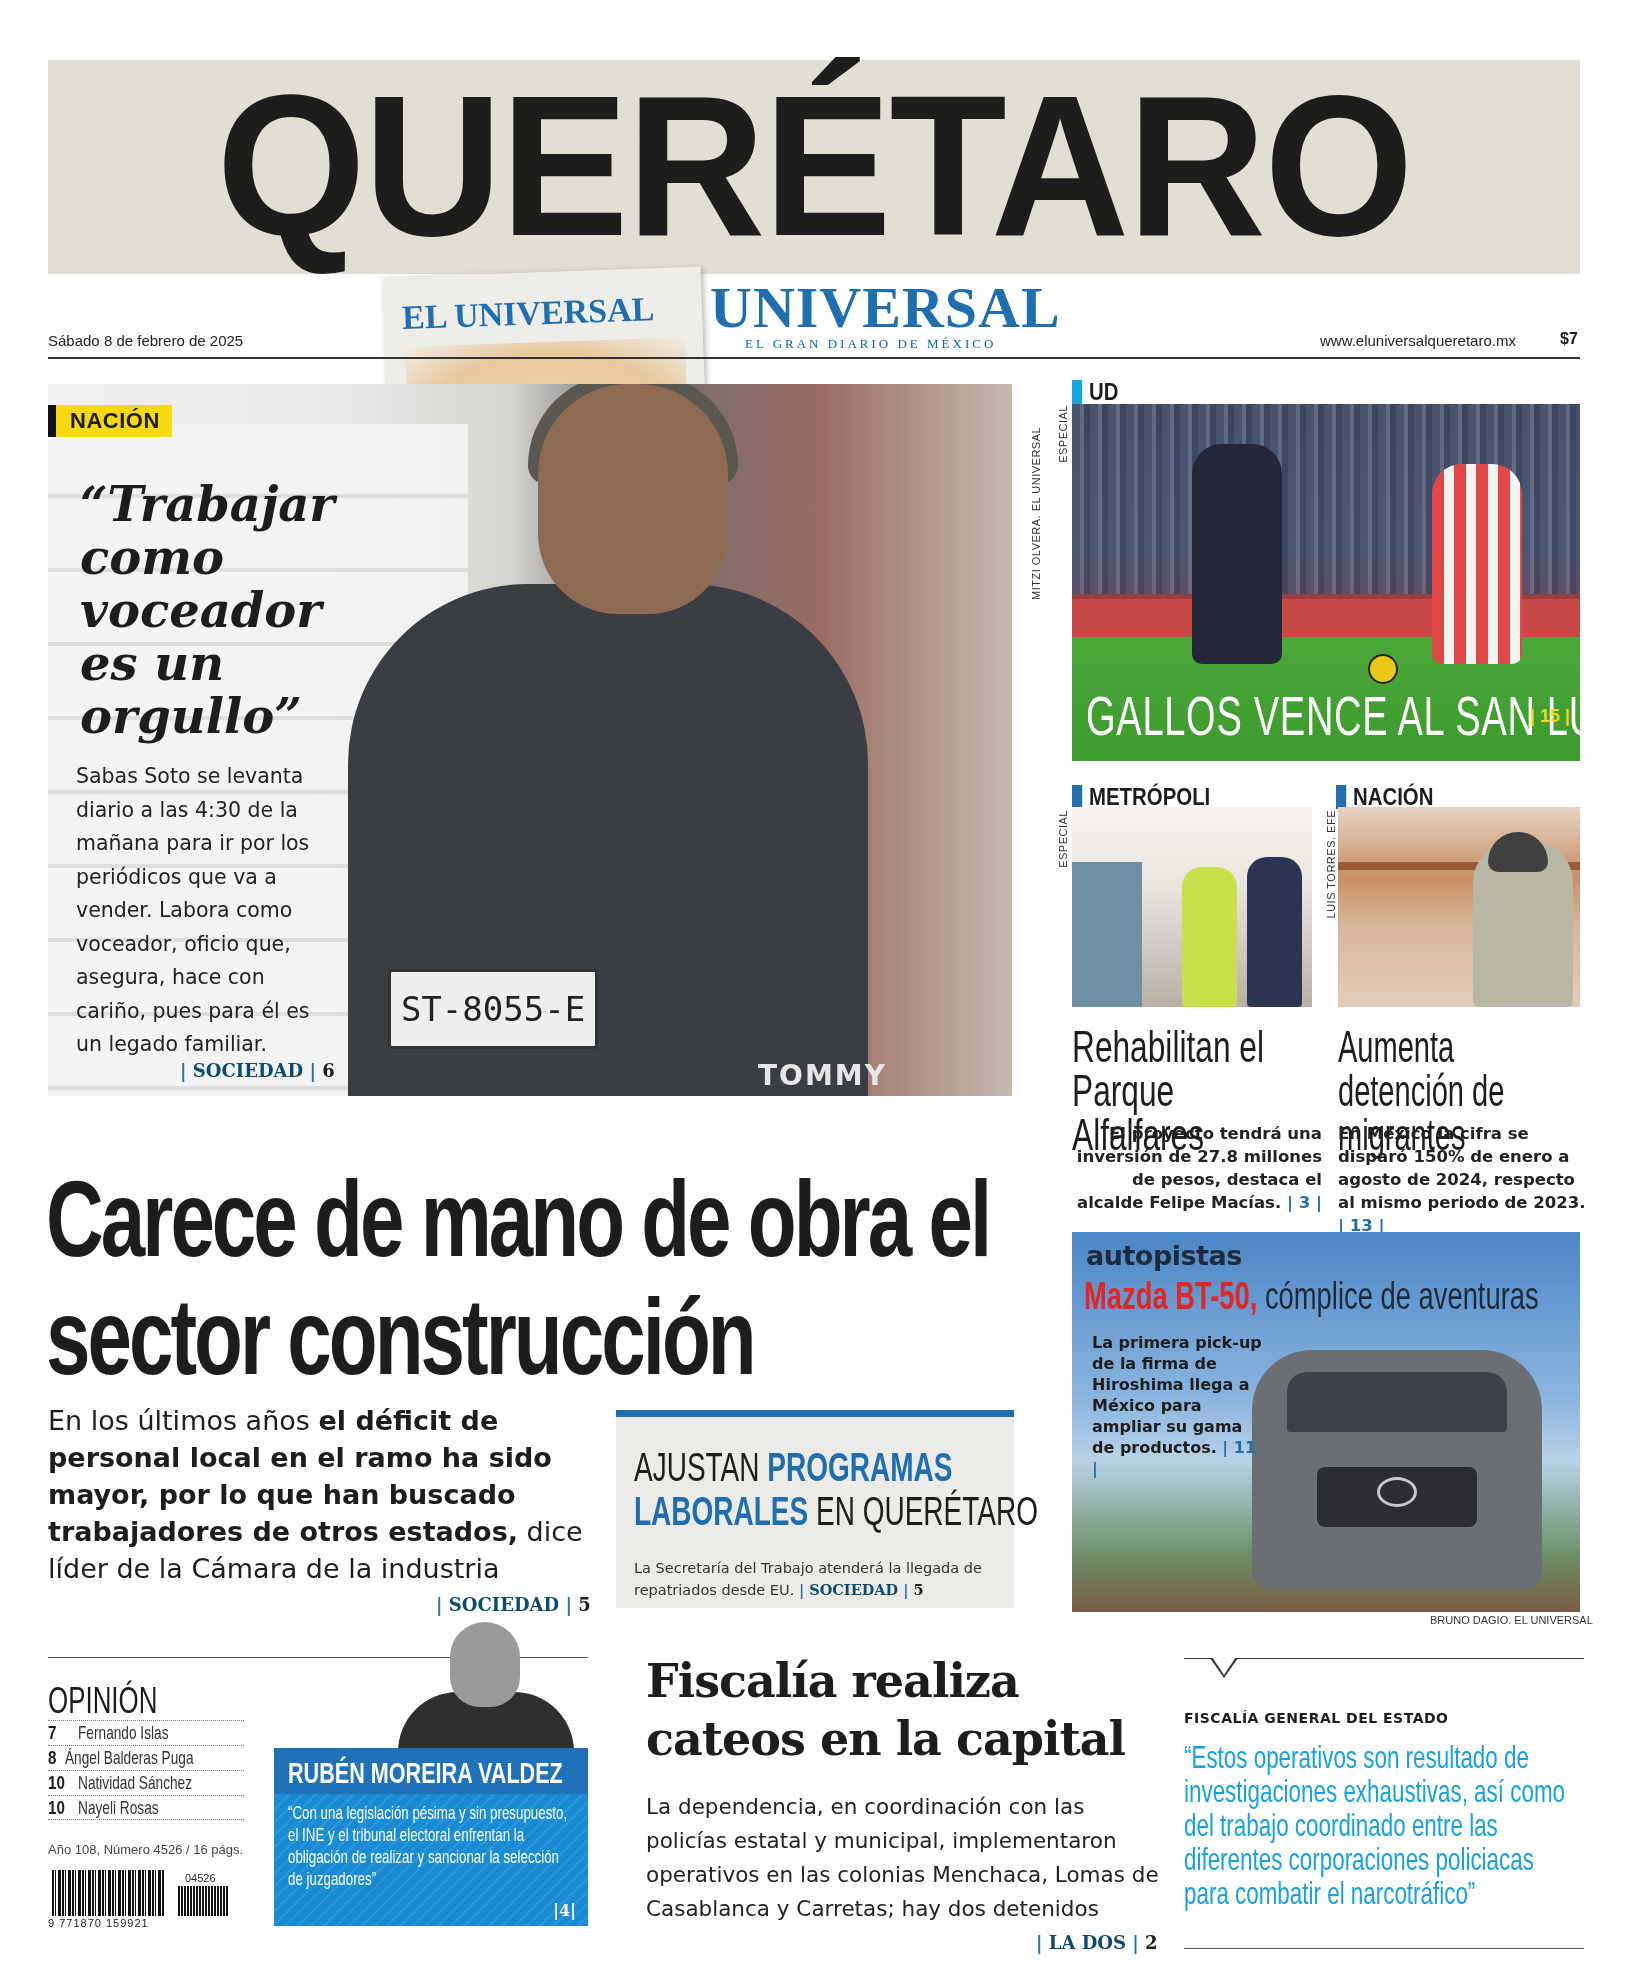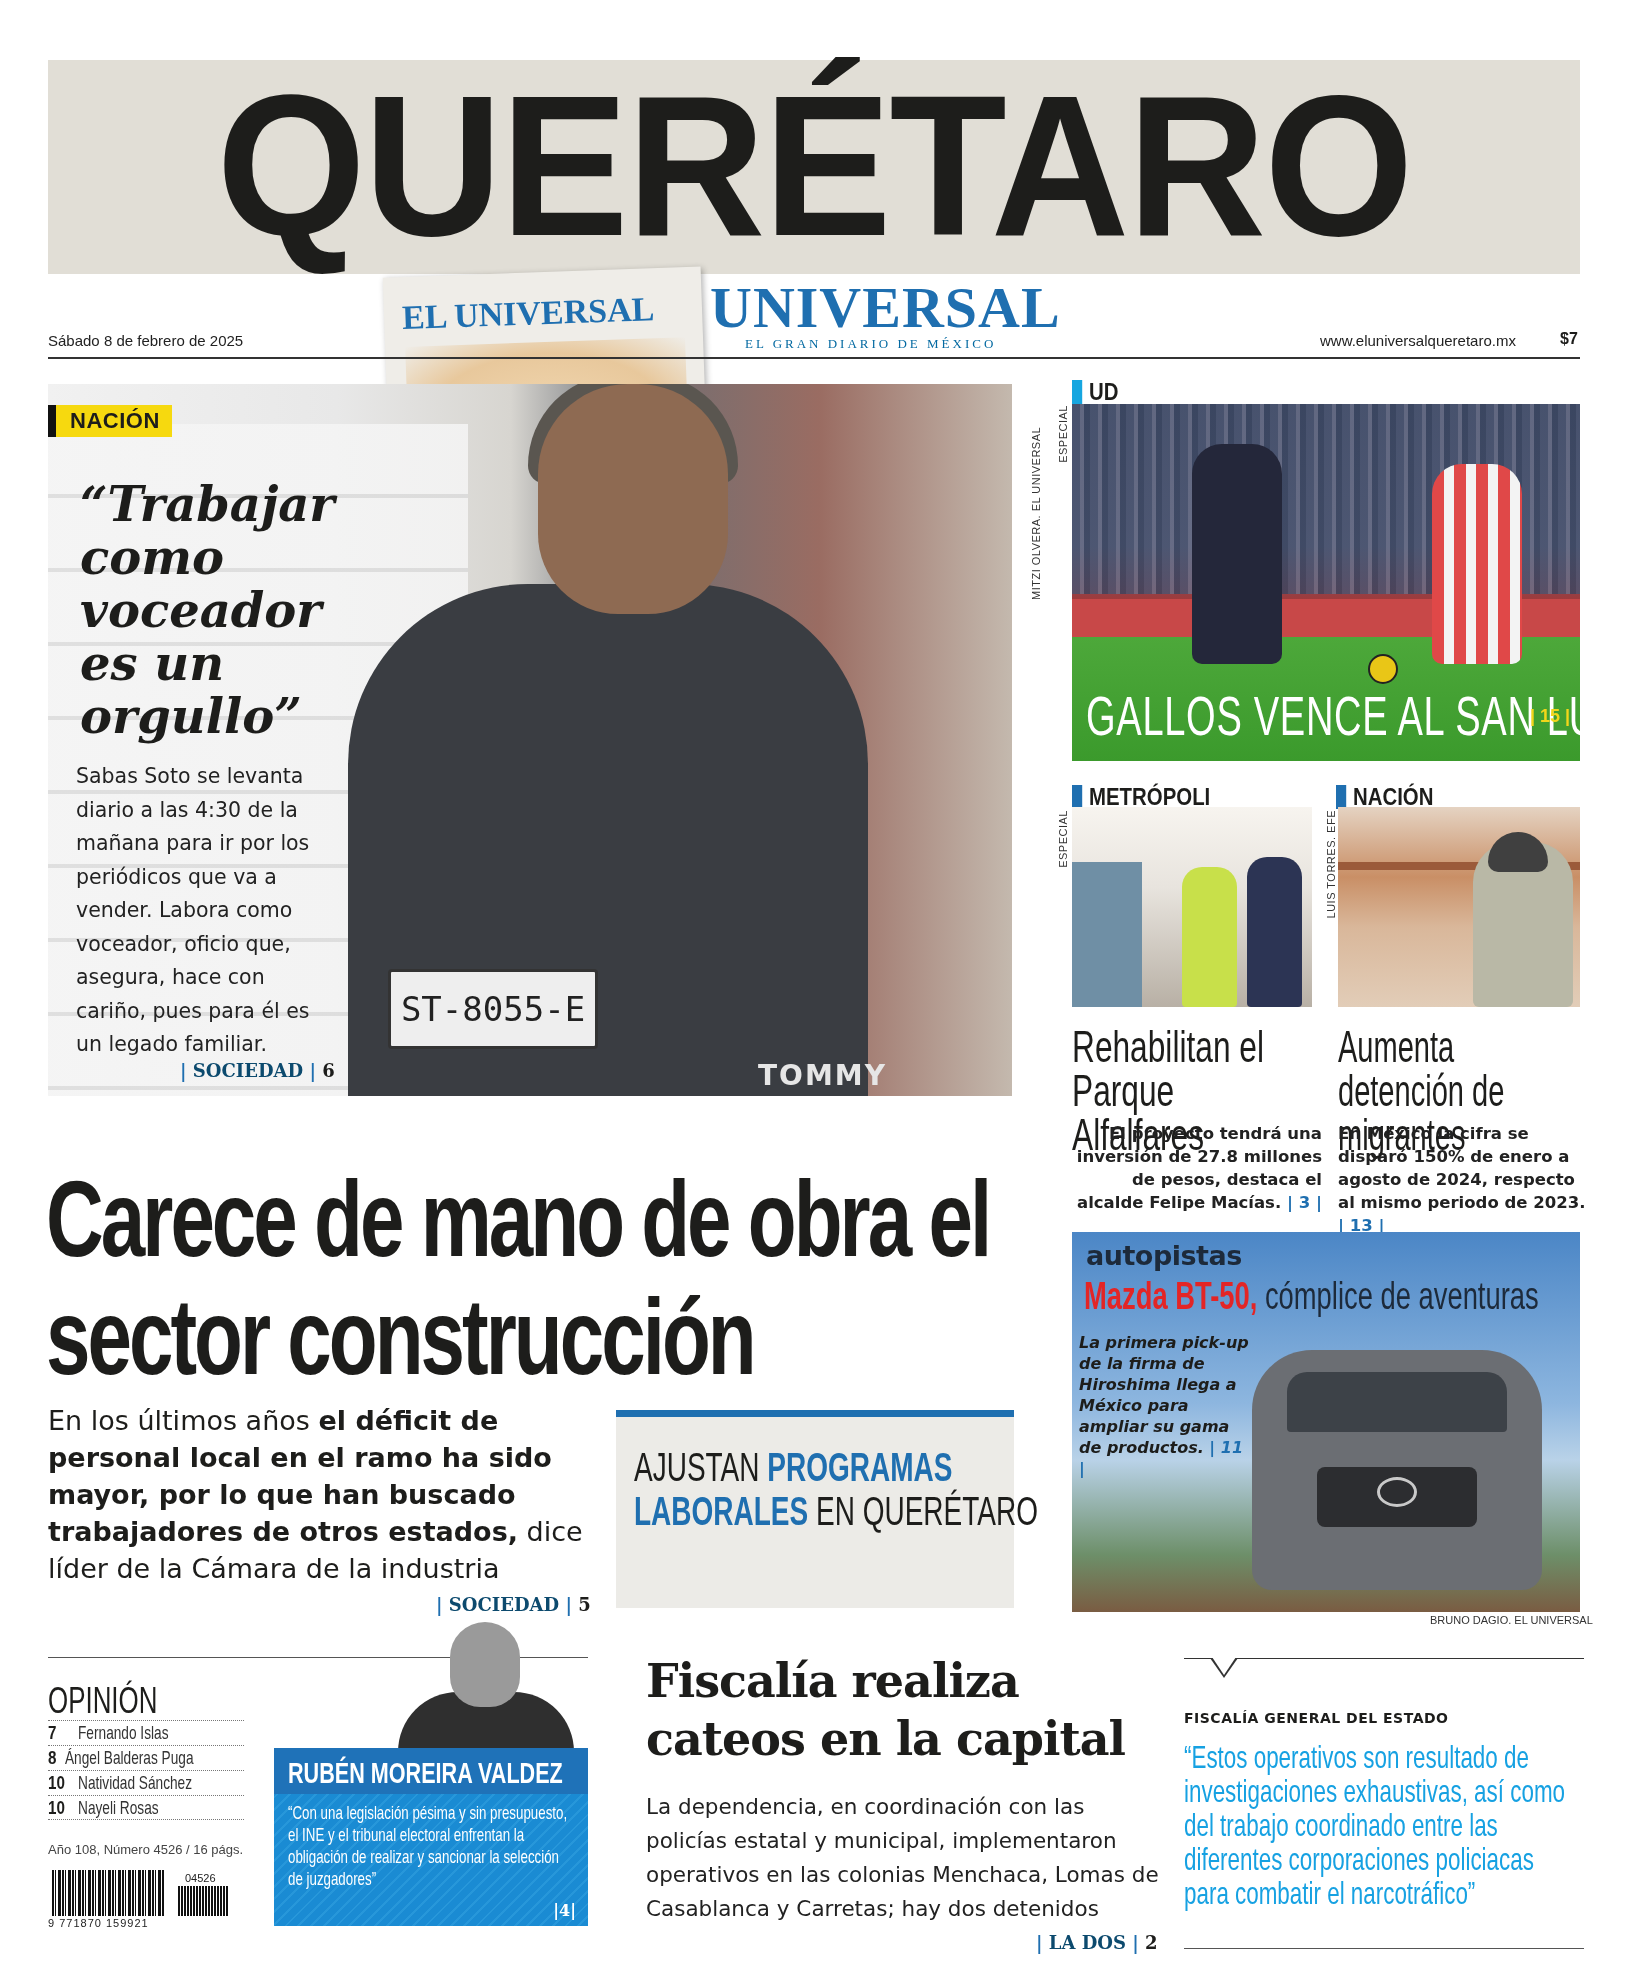--- a/index.html
+++ b/index.html
@@ -91,21 +91,21 @@
   .inline-ref { color: #1f6fb0; font-weight: 700; }
   .inline-ref .n { color: #1f6fb0; }
 
   
   .auto-box { left: 1072px; top: 1232px; width: 508px; height: 380px; overflow: hidden;
     background: linear-gradient(180deg, #4b86c6 0%, #8db6df 45%, #b9d2e8 60%, #6d8f69 85%, #7a5c42 100%); }
   .auto-kicker { position: absolute; left: 14px; top: 8px; font-family: "DejaVu Sans", sans-serif; font-weight: 700; font-size: 27px; color: #1d2a3a; letter-spacing: -0.5px; }
   .auto-headline { position: absolute; left: 12px; top: 44px; font-size: 38px; line-height: 40px; white-space: nowrap; transform: scaleX(0.72); transform-origin: left; }
   .auto-headline .red { color: #e32526; font-weight: 700; }
   .auto-headline .rest { color: #1d2a3a; }
-  .auto-body { position: absolute; left: 7px; top: 100px; width: 170px; font-family: "DejaVu Sans", sans-serif; font-weight: 700; font-size: 16px; line-height: 21px; color: #1d1d1b; font-style: italic; }
+  .auto-body { position: absolute; left: 20px; top: 100px; width: 170px; font-family: "DejaVu Sans", sans-serif; font-weight: 700; font-size: 16px; line-height: 21px; color: #1d1d1b; }
   .auto-truck { position: absolute; left: 180px; top: 118px; width: 290px; height: 240px; background: #6b6e73; border-radius: 60px 60px 20px 20px; }
   .auto-grille { position: absolute; left: 245px; top: 235px; width: 160px; height: 60px; background: #2c2d30; border-radius: 8px; }
   .auto-logo { position: absolute; left: 305px; top: 245px; width: 40px; height: 30px; border: 3px solid #c9c9c9; border-radius: 50%; }
   .auto-windshield { position: absolute; left: 215px; top: 140px; width: 220px; height: 60px; background: #3d4248; border-radius: 20px 20px 4px 4px; }
   .auto-credit { left: 1430px; top: 1614px; font-size: 11px; color: #333; }
 
   
   .main-headline { left: 46px; top: 1160px; width: 990px; font-family: "Liberation Sans", sans-serif; font-weight: 700; font-size: 108px; line-height: 118px; color: #1d1d1b; letter-spacing: -4px; transform: scaleX(0.74); transform-origin: left; white-space: nowrap; }
   .main-deck { left: 48px; top: 1402px; width: 560px; font-family: "DejaVu Sans", sans-serif; font-size: 27px; line-height: 37px; color: #1d1d1b; }
   .main-deck b { font-weight: 700; }
@@ -270,20 +270,23 @@
   <span>En los últimos años </span><b>el déficit de personal local en el ramo ha sido mayor, por lo que han buscado trabajadores de otros estados,</b><span> dice líder de la Cámara de la industria</span>
 </div>
 <div class="abs ref main-ref">
   <span class="pipe">| </span><span class="sec">SOCIEDAD</span><span class="pipe"> | </span><span class="num">5</span>
 </div>
 
 <div class="abs ajustan-box">
   <div class="ajustan-headline">
     <span>AJUSTAN </span><span class="blue">PROGRAMAS</span><br>
     <span class="blue">LABORALES</span><span> EN QUERÉTARO</span>
+  </div>
+  <div class="ajustan-body">
+    <span>La Secretaría del Trabajo atenderá la llegada de repatriados desde EU. </span><span class="ref"><span class="pipe">| </span><span class="sec">SOCIEDAD</span><span class="pipe"> | </span><span class="num">5</span></span>
   </div>
 </div>
 
 <div class="abs opinion-topline"></div>
 <div class="abs opinion-title">OPINIÓN</div>
 <div class="abs opinion-list">
   <div class="opinion-row">
       <span class="pg">7</span>
       <span class="name">Fernando Islas</span>
     </div>

